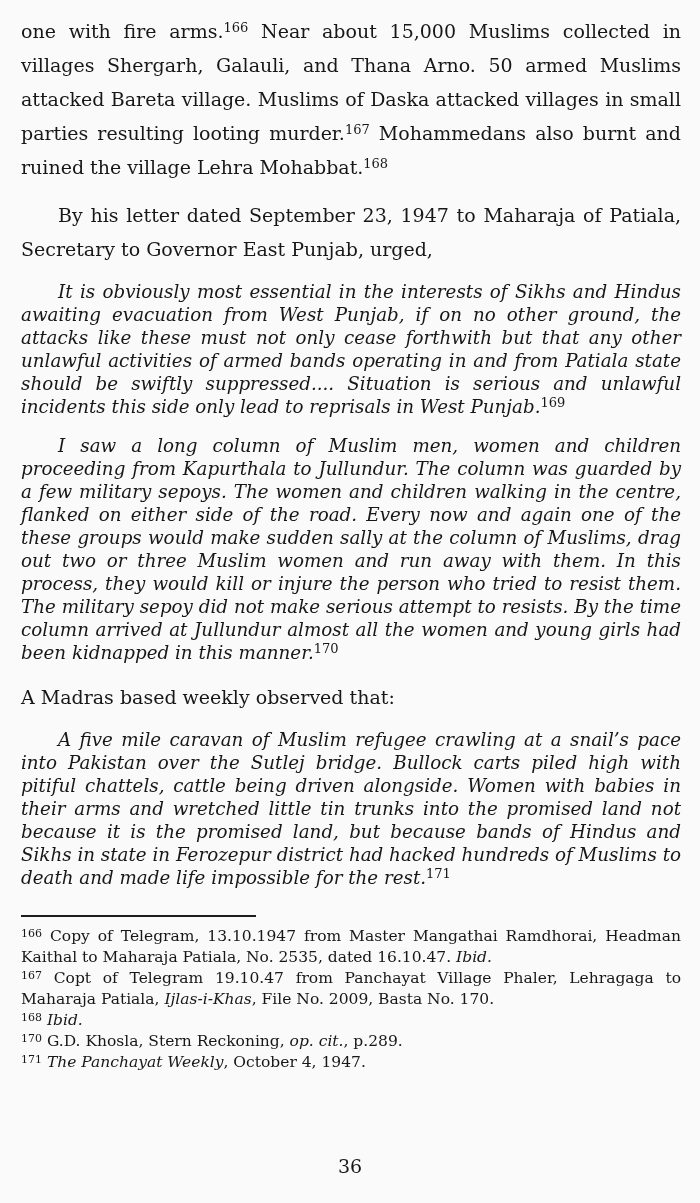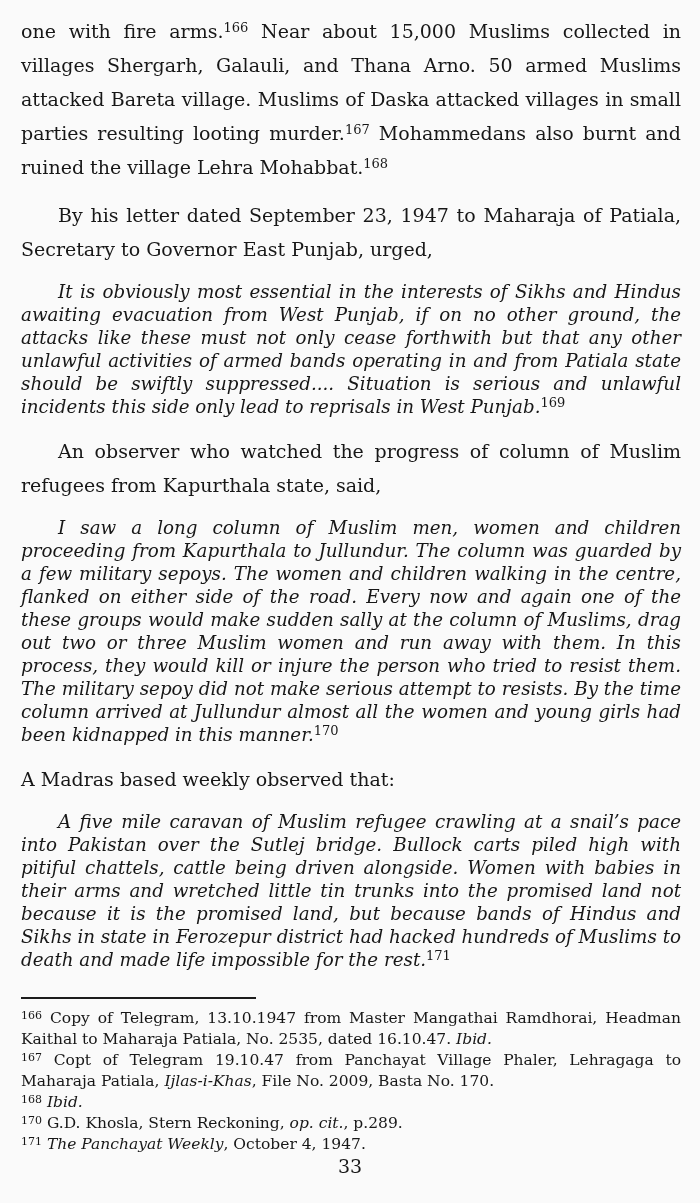--- a/index.html
+++ b/index.html
@@ -58,27 +58,26 @@
   }
 </style>
 </head>
 <body>
 
 <div class="page">
   <main class="text-body">
       <p class="block-body"><span>one with fire arms.</span><sup>166</sup><span> Near about 15,000 Muslims collected in villages Shergarh, Galauli, and Thana Arno. 50 armed Muslims attacked Bareta village. Muslims of Daska attacked villages in small parties resulting looting murder.</span><sup>167</sup><span> Mohammedans also burnt and ruined the village Lehra Mohabbat.</span><sup>168</sup></p>
       <p class="block-body indent"><span>By his letter dated September 23, 1947 to Maharaja of Patiala, Secretary to Governor East Punjab, urged,</span></p>
       <p class="block-quote indent"><em>It is obviously most essential in the interests of Sikhs and Hindus awaiting evacuation from West Punjab, if on no other ground, the attacks like these must not only cease forthwith but that any other unlawful activities of armed bands operating in and from Patiala state should be swiftly suppressed.... Situation is serious and unlawful incidents this side only lead to reprisals in West Punjab.</em><sup>169</sup></p>
-      <p class="block-body indent"><span>An observer who watched the progress of column of Muslim refugees from Kapurthala state, said,</span></p>
       <p class="block-quote indent"><em>I saw a long column of Muslim men, women and children proceeding from Kapurthala to Jullundur. The column was guarded by a few military sepoys. The women and children walking in the centre, flanked on either side of the road. Every now and again one of the these groups would make sudden sally at the column of Muslims, drag out two or three Muslim women and run away with them. In this process, they would kill or injure the person who tried to resist them. The military sepoy did not make serious attempt to resists. By the time column arrived at Jullundur almost all the women and young girls had been kidnapped in this manner.</em><sup>170</sup></p>
       <p class="block-body"><span>A Madras based weekly observed that:</span></p>
       <p class="block-quote indent"><em>A five mile caravan of Muslim refugee crawling at a snail’s pace into Pakistan over the Sutlej bridge. Bullock carts piled high with pitiful chattels, cattle being driven alongside. Women with babies in their arms and wretched little tin trunks into the promised land not because it is the promised land, but because bands of Hindus and Sikhs in state in Ferozepur district had hacked hundreds of Muslims to death and made life impossible for the rest.</em><sup>171</sup></p>
     </main>
   <div class="footnote-sep"></div>
   <section class="footnotes">
       <p><sup>166</sup><span> Copy of Telegram, 13.10.1947 from Master Mangathai Ramdhorai, Headman Kaithal to Maharaja Patiala, No. 2535, dated 16.10.47. </span><em>Ibid.</em></p>
       <p><sup>167</sup><span> Copt of Telegram 19.10.47 from Panchayat Village Phaler, Lehragaga to Maharaja Patiala, </span><em>Ijlas-i-Khas</em><span>, File No. 2009, Basta No. 170.</span></p>
       <p><sup>168</sup><span> </span><em>Ibid.</em></p>
       <p><sup>170</sup><span> G.D. Khosla, Stern Reckoning, </span><em>op. cit.</em><span>, p.289.</span></p>
       <p><sup>171</sup><span> </span><em>The Panchayat Weekly</em><span>, October 4, 1947.</span></p>
     </section>
-  <div class="page-number">33</div>
+  <div class="page-number">36</div>
 </div>
 
 </body></html>

